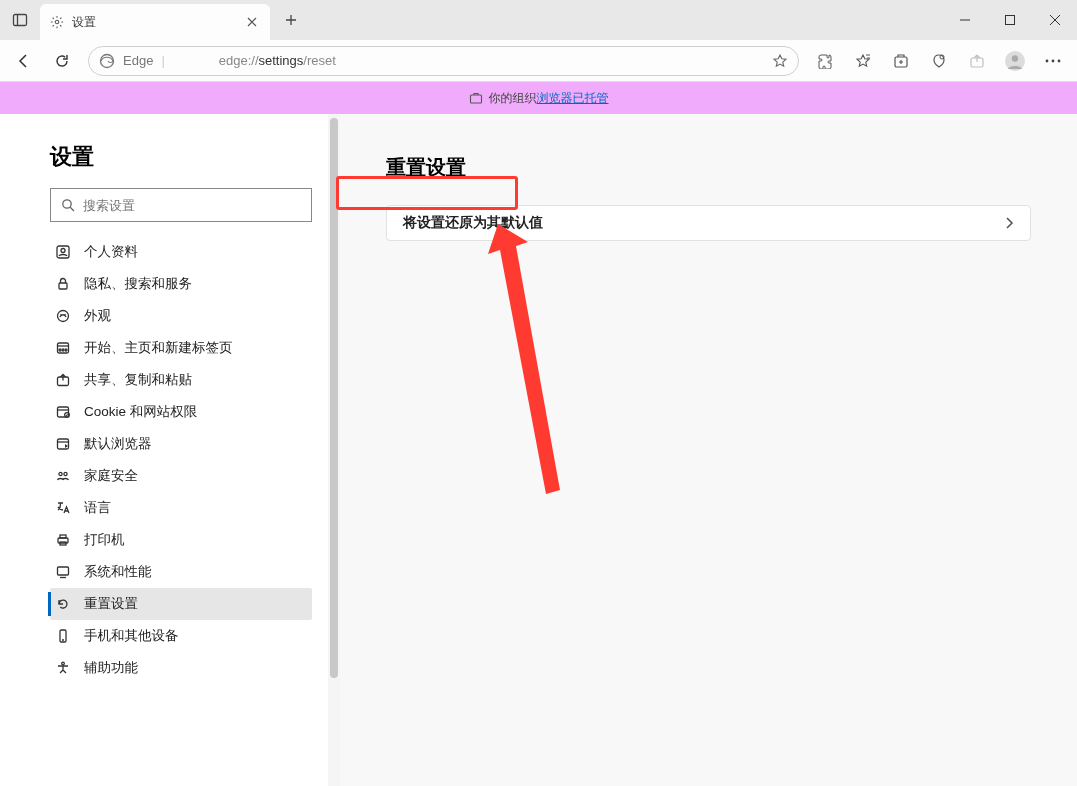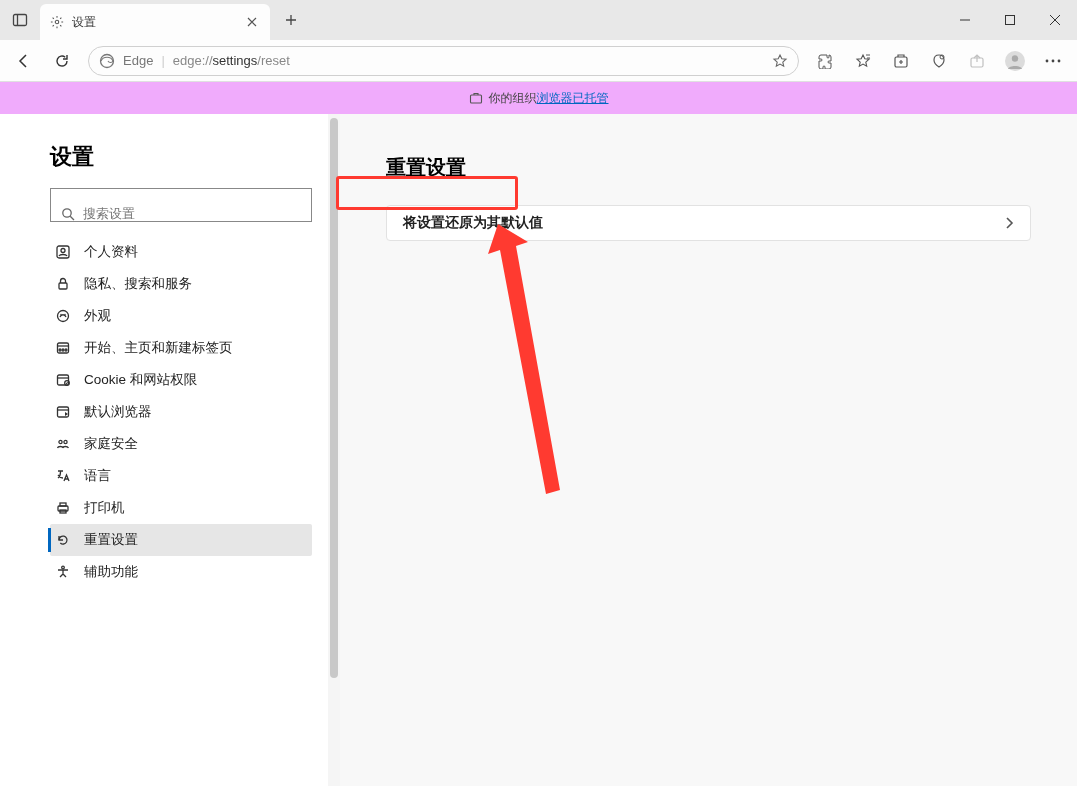--- a/index.html
+++ b/index.html
@@ -14,37 +14,37 @@
   .newtab { width:30px; height:30px; margin-left:6px; display:flex; align-items:center; justify-content:center; }
   .win-controls { margin-left:auto; display:flex; }
   .win-btn { width:45px; height:40px; display:flex; align-items:center; justify-content:center; }
 
   
   .toolbar { height: 42px; background:#fdfdfd; border-bottom: 1px solid #e0e0e0; display:flex; align-items:center; padding: 16px 6px; gap:2px; }
   .tb-btn { width:36px; height:32px; display:flex; align-items:center; justify-content:center; border-radius:4px; }
   .addr { flex:1; height:30px; border:1px solid #d0d0d0; border-radius:15px; display:flex; align-items:center; padding:0 10px; gap:8px; font-size:13px; color:#555; margin: 0 6px; }
   .addr-edge { color:#777; font-size:13px; }
   .addr-sep { color:#ccc; }
-  .addr-url { color:#333; }
+  .addr-url { color:#333;margin-left:46px; }
   .addr-url .faded { color:#888; }
   .addr-star { margin-left:auto; }
 
   
   .banner { height: 32px; background:#f0abfc; display:flex; align-items:center; justify-content:center; font-size:12px; color:#444; gap:6px; }
   .banner a { color:#0067c0; text-decoration: underline; }
 
   
   .body { display:flex; height: calc(786px - 40px - 42px - 32px); }
   .sidebar-wrap { width: 340px; position:relative; display:flex; }
   .sidebar { flex:1; padding: 28px 28px 10px 50px; overflow-y:auto; }
   .sidebar-scroll { position:absolute; right:0; top:0; width:12px; height:100%; background:#f5f5f5; display:flex; align-items:flex-start; justify-content:center; padding-top:4px; }
   .scroll-thumb { width:8px; height:560px; background:#c8c8c8; border-radius:4px; }
 
   .settings-title { font-size: 22px; font-weight:700; margin-bottom: 16px; }
-  .search { display:flex; align-items:flex-end; border:1px solid #888; height:34px; gap:8px; padding:0 10px; margin-bottom: 14px; }
+  .search { display:flex; align-items:center; border:1px solid #888; height:34px; gap:8px; padding:0 10px; margin-bottom: 14px; }
   .search input { border:none; outline:none; font-size:13px; flex:1; background:transparent; }
 
   .nav { list-style:none; }
   .nav li { display:flex; align-items:center; height:32px; gap:12px; padding-left:4px; font-size:13.5px; color:#222; border-radius:2px; cursor:default; }
   .nav li.active { background:#e6e6e6; position:relative; }
   .nav li.active::before { content:""; position:absolute; left:-2px; top:4px; bottom:4px; width:3px; background:#0067c0; }
   .nav-ico { width:18px; display:flex; align-items:center; justify-content:center; color:#333; }
 
   
   .main { flex:1; padding: 40px 46px; background:#f8f8f8; }
@@ -246,20 +246,29 @@
                 <circle cx="8" cy="10" r="1" fill="none" stroke="#333" stroke-width="1.3"></circle>
                 <circle cx="11" cy="10" r="1" fill="none" stroke="#333" stroke-width="1.3"></circle>
                 <line x1="2.5" y1="6" x2="13.5" y2="6" stroke="#333" stroke-width="1.3"></line>
               </svg>
             </span>
             <span>开始、主页和新建标签页</span>
           </li>
           <li>
             <span class="nav-ico">
               <svg width="16" height="16" viewBox="0 0 16 16">
+                <rect x="2.5" y="5" width="11" height="8.5" rx="1.5" fill="none" stroke="#333" stroke-width="1.3"></rect>
+                <path d="M8 2.5v6M5.5 5L8 2.5 10.5 5" fill="none" stroke="#333" stroke-width="1.3"></path>
+              </svg>
+            </span>
+            <span>共享、复制和粘贴</span>
+          </li>
+          <li>
+            <span class="nav-ico">
+              <svg width="16" height="16" viewBox="0 0 16 16">
                 <rect x="2.5" y="3" width="11" height="10" rx="1.5" fill="none" stroke="#333" stroke-width="1.3"></rect>
                 <line x1="2.5" y1="6" x2="13.5" y2="6" stroke="#333" stroke-width="1.3"></line>
                 <circle cx="12" cy="11" r="2.3" fill="none" stroke="#333" stroke-width="1.3"></circle>
                 <path d="M11 11l.7.7L13 10.3" stroke="#333" stroke-width="1"></path>
               </svg>
             </span>
             <span>Cookie 和网站权限</span>
           </li>
           <li>
             <span class="nav-ico">
@@ -293,28 +302,46 @@
           <li>
             <span class="nav-ico">
               <svg width="16" height="16" viewBox="0 0 16 16">
                 <rect x="3" y="6" width="10" height="5" rx="1" fill="none" stroke="#333" stroke-width="1.3"></rect>
                 <rect x="5" y="3" width="6" height="3" fill="none" stroke="#333" stroke-width="1.3"></rect>
                 <rect x="5" y="10" width="6" height="3" fill="none" stroke="#333" stroke-width="1.3"></rect>
               </svg>
             </span>
             <span>打印机</span>
           </li>
+          <li>
+            <span class="nav-ico">
+              <svg width="16" height="16" viewBox="0 0 16 16">
+                <rect x="2.5" y="3" width="11" height="8" rx="1" fill="none" stroke="#333" stroke-width="1.3"></rect>
+                <line x1="5" y1="13.5" x2="11" y2="13.5" stroke="#333" stroke-width="1.3"></line>
+              </svg>
+            </span>
+            <span>系统和性能</span>
+          </li>
           <li class="active">
             <span class="nav-ico">
               <svg width="16" height="16" viewBox="0 0 16 16">
                 <path d="M4 8a4 4 0 1 1 1.3 3" fill="none" stroke="#333" stroke-width="1.3"></path>
                 <path d="M4 4v4h4" fill="none" stroke="#333" stroke-width="1.3"></path>
               </svg>
             </span>
             <span>重置设置</span>
+          </li>
+          <li>
+            <span class="nav-ico">
+              <svg width="16" height="16" viewBox="0 0 16 16">
+                <rect x="5" y="2" width="6" height="12" rx="1.2" fill="none" stroke="#333" stroke-width="1.3"></rect>
+                <line x1="7" y1="12" x2="9" y2="12" stroke="#333" stroke-width="1.3"></line>
+              </svg>
+            </span>
+            <span>手机和其他设备</span>
           </li>
           <li>
             <span class="nav-ico">
               <svg width="16" height="16" viewBox="0 0 16 16">
                 <circle cx="8" cy="3.5" r="1.3" fill="none" stroke="#333" stroke-width="1.3"></circle>
                 <path d="M3 6h10M8 6v4M5 13l3-3 3 3" fill="none" stroke="#333" stroke-width="1.3"></path>
               </svg>
             </span>
             <span>辅助功能</span>
           </li>

